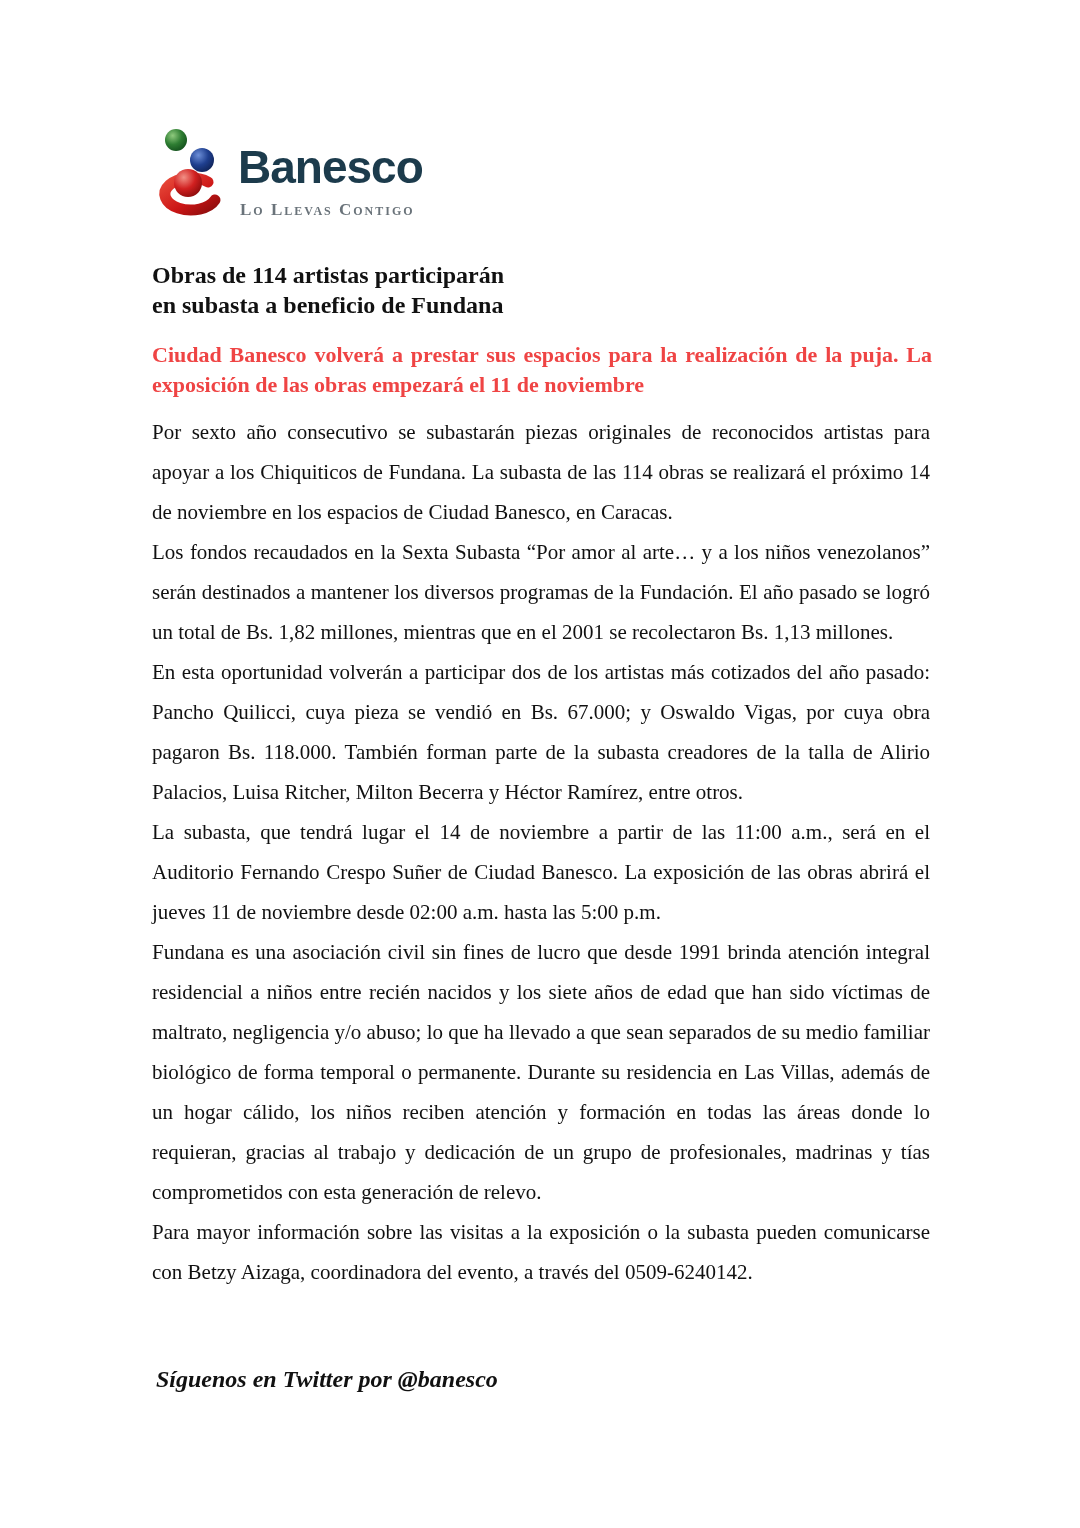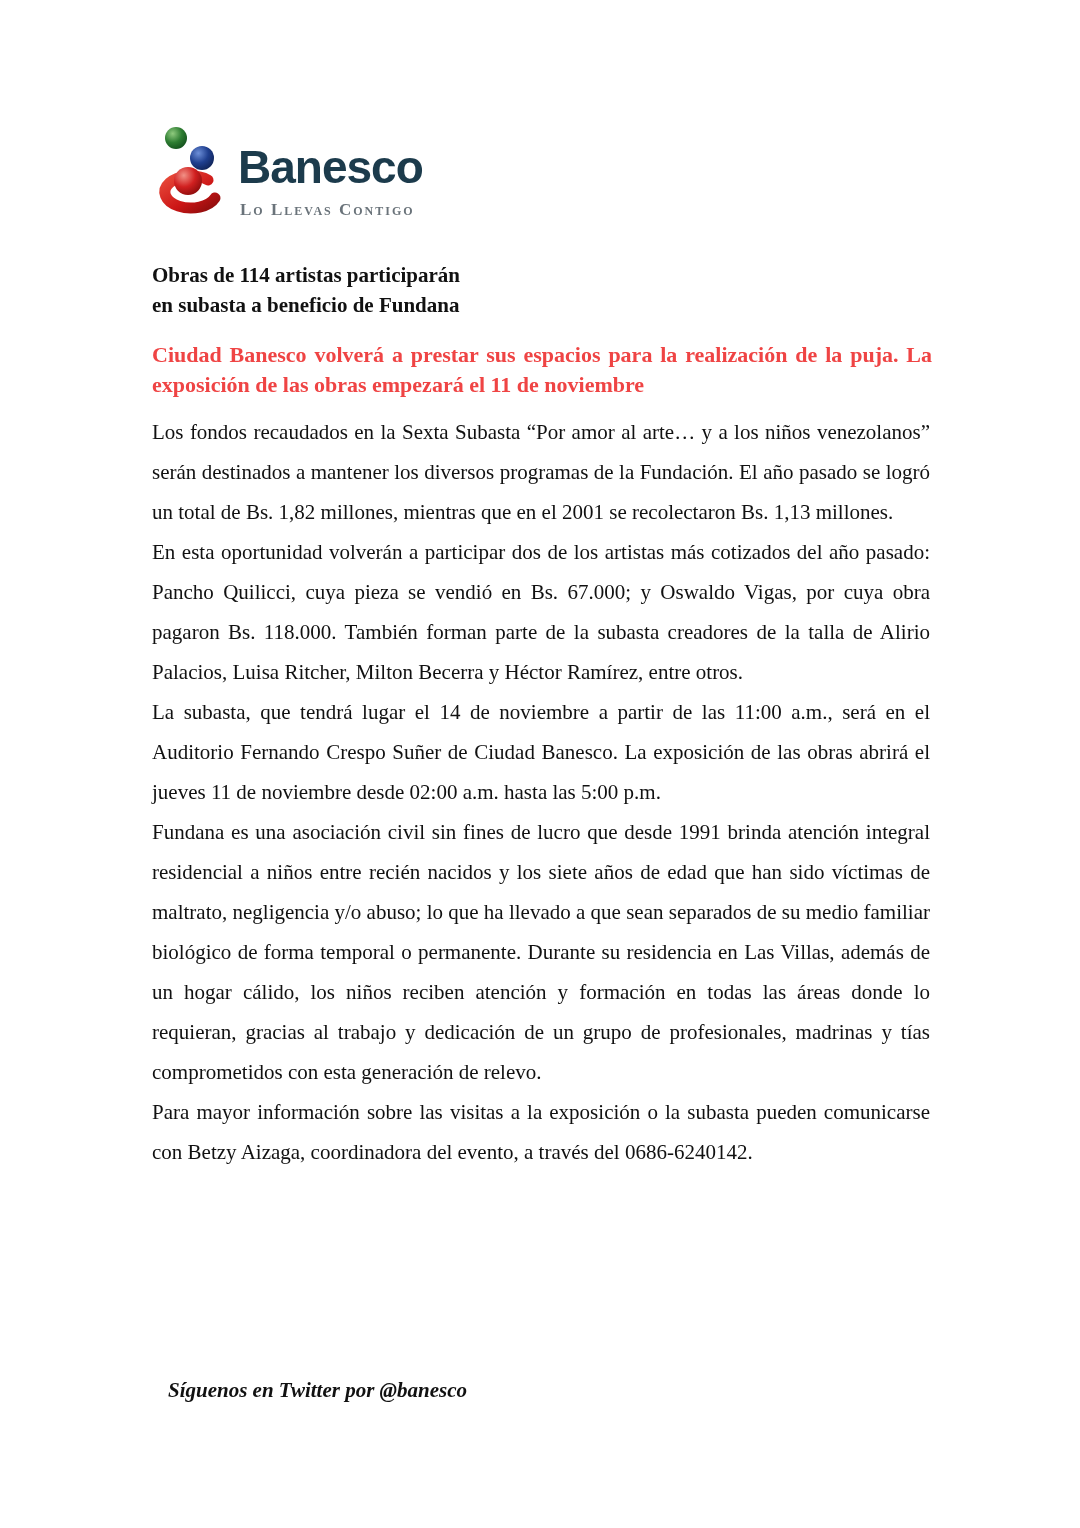--- a/index.html
+++ b/index.html
@@ -12,21 +12,21 @@
     color: #1a1a1a;
     overflow: hidden;
   }
 
   
   .logo {
     position: absolute;
     left: 152px;
     top: 124px;
     display: flex;
-    align-items: flex-start;
+    align-items: center;
   }
   .logo-icon { width: 78px; height: 92px; flex: 0 0 auto; }
   .logo-text { margin-left: 8px; padding-top: 20px; }
   .logo-wordmark {
     display: block;
     font-family: "Liberation Sans", sans-serif;
     font-weight: bold;
     font-size: 46px;
     line-height: 46px;
     letter-spacing: -1px;
@@ -44,21 +44,21 @@
     margin-left: 2px;
   }
 
   
   .doc-title {
     position: absolute;
     left: 152px;
     top: 260px;
     width: 780px;
     margin: 0;
-    font-size: 21px;
+    font-size: 24px;
     font-weight: bold;
     line-height: 30px;
     white-space: pre-line;
     color: #111;
   }
   .doc-subtitle {
     position: absolute;
     left: 152px;
     top: 340px;
     width: 780px;
@@ -80,22 +80,22 @@
     font-size: 21px;
     line-height: 40px;
     text-align: justify;
     color: #111;
   }
   .doc-footer {
     position: absolute;
     left: 152px;
     top: 1362px;
     width: 780px;
-    margin: 16px;
-    font-size: 21px;
+    margin: 4px;
+    font-size: 24px;
     font-weight: bold;
     font-style: italic;
     color: #111;
   }
 </style>
 </head>
 <body>
 
 <div class="page">
 
@@ -135,22 +135,23 @@
       <span class="logo-tagline">Lo Llevas Contigo</span>
     </div>
   </div>
 
   <h1 class="doc-title">Obras de 114 artistas participarán
 en subasta a beneficio de Fundana</h1>
 
   <h2 class="doc-subtitle">Ciudad Banesco volverá a prestar sus espacios para la realización de la puja. La exposición de las obras empezará el 11 de noviembre</h2>
 
   <div class="doc-body">
+    <p>Por sexto año consecutivo se subastarán piezas originales de reconocidos artistas para apoyar a los Chiquiticos de Fundana. La subasta de las 114 obras se realizará el próximo 14 de noviembre en los espacios de Ciudad Banesco, en Caracas.</p>
     <p>Los fondos recaudados en la Sexta Subasta “Por amor al arte… y a los niños venezolanos” serán destinados a mantener los diversos programas de la Fundación. El año pasado se logró un total de Bs. 1,82 millones, mientras que en el 2001 se recolectaron Bs. 1,13 millones.</p>
     <p>En esta oportunidad volverán a participar dos de los artistas más cotizados del año pasado: Pancho Quilicci, cuya pieza se vendió en Bs. 67.000; y Oswaldo Vigas, por cuya obra pagaron Bs. 118.000. También forman parte de la subasta creadores de la talla de Alirio Palacios, Luisa Ritcher, Milton Becerra y Héctor Ramírez, entre otros.</p>
     <p>La subasta, que tendrá lugar el 14 de noviembre a partir de las 11:00 a.m., será en el Auditorio Fernando Crespo Suñer de Ciudad Banesco. La exposición de las obras abrirá el jueves 11 de noviembre desde 02:00 a.m. hasta las 5:00 p.m.</p>
     <p>Fundana es una asociación civil sin fines de lucro que desde 1991 brinda atención integral residencial a niños entre recién nacidos y los siete años de edad que han sido víctimas de maltrato, negligencia y/o abuso; lo que ha llevado a que sean separados de su medio familiar biológico de forma temporal o permanente. Durante su residencia en Las Villas, además de un hogar cálido, los niños reciben atención y formación en todas las áreas donde lo requieran, gracias al trabajo y dedicación de un grupo de profesionales, madrinas y tías comprometidos con esta generación de relevo.</p>
-    <p>Para mayor información sobre las visitas a la exposición o la subasta pueden comunicarse con Betzy Aizaga, coordinadora del evento, a través del 0686-6240142.</p>
+    <p>Para mayor información sobre las visitas a la exposición o la subasta pueden comunicarse con Betzy Aizaga, coordinadora del evento, a través del 0509-6240142.</p>
   </div>
 
   <p class="doc-footer">Síguenos en Twitter por @banesco</p>
 
 </div>
 
 </body></html>

